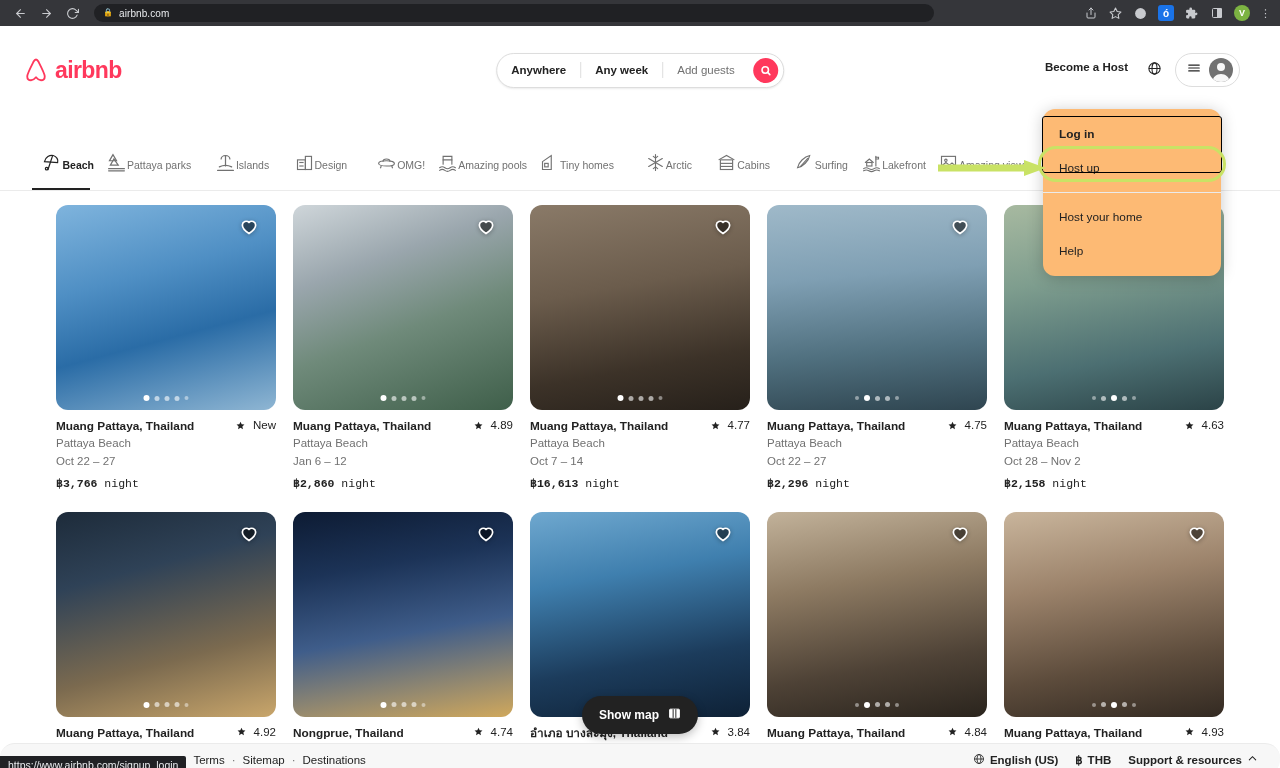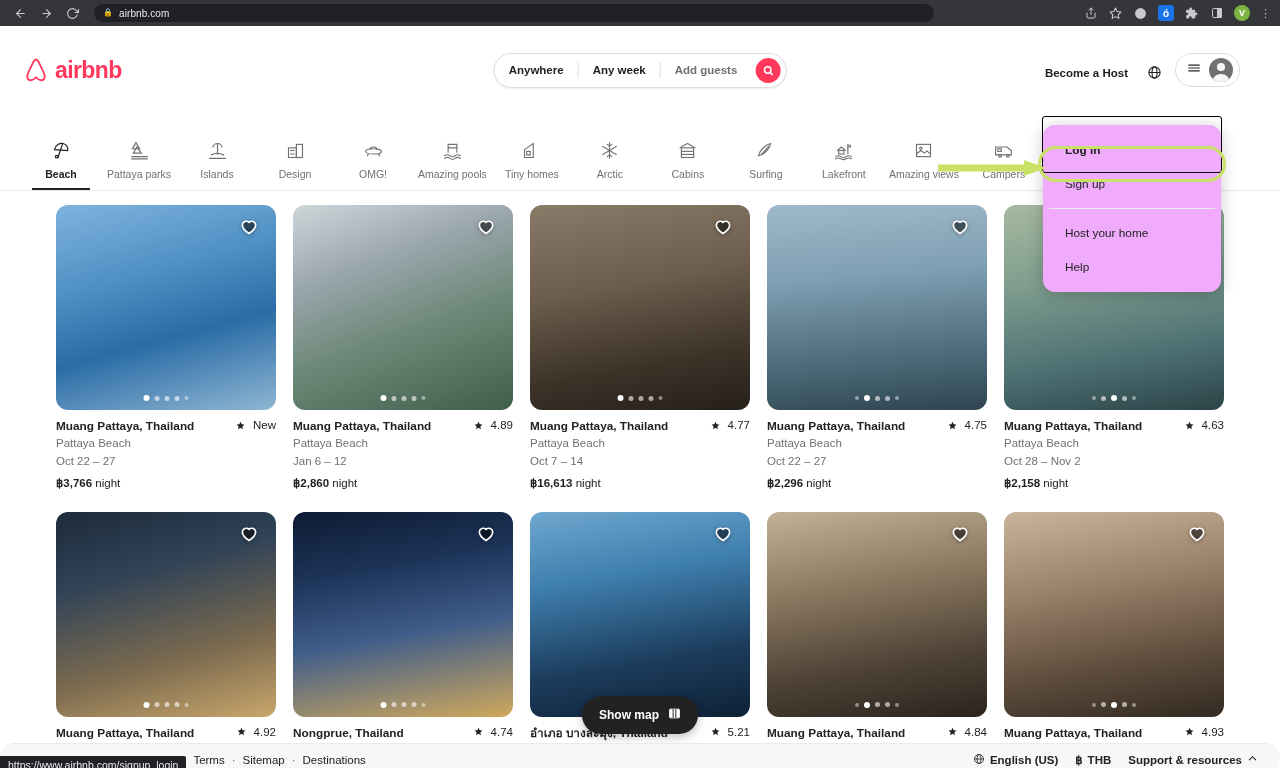--- a/index.html
+++ b/index.html
@@ -51,45 +51,45 @@
   .logo { display: flex; align-items: center; gap: 5px; color: #FF385C; }
   .logo-text { font-size: 23px; font-weight: 700; letter-spacing: -0.6px; }
 
   .searchbar {
     position: absolute; left: 50%; transform: translateX(-50%);
     display: flex; align-items: center;
     height: 35px; border: 1px solid #ddd; border-radius: 24px;
     box-shadow: 0 1px 2px rgba(0,0,0,.08); background: #fff; padding: 0 5px 0 0;
   }
   .sb-seg { font-size: 11.5px; font-weight: 600; color: #222; padding: 0 14px; white-space: nowrap; }
-  .sb-seg.placeholder { color: #717171; font-weight: 700; }
+  .sb-seg.placeholder { color: #717171; font-weight: 400; }
   .sb-div { width: 1px; height: 16px; background: #ddd; }
   .sb-btn {
     width: 25px; height: 25px; border-radius: 50%; background: #FF385C;
     display: flex; align-items: center; justify-content: center; color: #fff; margin-left: 4px;
   }
 
-  .hdr-right { margin-left: auto; display: flex; align-items: flex-end; }
+  .hdr-right { margin-left: auto; display: flex; align-items: flex-start; }
   .become-host { font-size: 11.5px; font-weight: 600; color: #222; padding: 8px 11px; border-radius: 20px; white-space: nowrap; }
   .globe-btn { width: 30px; height: 30px; border-radius: 50%; display:flex; align-items:center; justify-content:center; color:#222; }
   .user-menu {
     display: flex; align-items: center; gap: 8px;
     border: 1px solid #ddd; border-radius: 21px; height: 34px; padding: 0 6px 0 11px; margin-left: 6px;
   }
   .user-menu .burger { color: #222; }
   .user-av { width: 24px; height: 24px; border-radius: 50%; background: #717171; display:flex; align-items:flex-end; justify-content:center; overflow:hidden;}
 
   
   .catnav {
     display: flex; align-items: flex-end; gap: 0; padding: 4px 22px 0 22px;
     border-bottom: 1px solid #ebebeb; height: 84px; position: relative; z-index: 10; background:#fff;
     overflow: hidden;
   }
   .cat {
-    display: flex; flex-direction: column; align-items: center; justify-content: flex-end;
+    display: flex; flex-direction: row; align-items: center; justify-content: flex-end;
     min-width: 78px; padding: 6px 6px 10px; color: #717171; position: relative; flex: 0 0 auto;
   }
   .cat .cat-ico { height: 24px; display:flex; align-items:center; justify-content:center; margin-bottom: 6px; }
   .cat .cat-label { font-size: 10.5px; white-space: nowrap; }
   .cat.active { color: #222; }
   .cat.active .cat-label { font-weight: 700; }
   .cat.active::after {
     content: ""; position: absolute; bottom: 0; left: 10px; right: 10px; height: 2px; background: #222;
   }
 
@@ -111,21 +111,21 @@
     display: flex; gap: 5px; align-items: center;
   }
   .dots i { width: 5px; height: 5px; border-radius: 50%; background: rgba(255,255,255,.6); display:block; }
   .dots i.on { background: #fff; width: 6px; height: 6px; }
   .dots i.sm { width: 4px; height: 4px; background: rgba(255,255,255,.45); }
 
   .card-row { display: flex; align-items: flex-start; justify-content: space-between; margin-top: 9px; gap: 6px; }
   .c-title { font-size: 11.8px; font-weight: 700; color: #222; line-height: 1.25; }
   .c-rating { font-size: 11.5px; color: #222; white-space: nowrap; display:flex; align-items:center; gap:8px; }
   .c-sub { font-size: 11.5px; color: #717171; line-height: 1.6; }
-  .c-price { font-size: 11.5px; color: #222; margin-top: 5px; }
+  .c-price { font-size: 11.5px; color: #222; margin-top: 5px; font-family: Liberation Mono, monospace; }
   .c-price b { font-weight: 700; }
 
   
   .show-map {
     position: absolute; left: 50%; transform: translateX(-50%); top: 663px;
     background: #222; color: #fff; border-radius: 22px;
     height: 38px; display: flex; align-items: center; gap: 9px; padding: 0 17px;
     font-size: 12px; font-weight: 600; z-index: 25; box-shadow: 0 3px 10px rgba(0,0,0,.25);
   }
 
@@ -135,23 +135,23 @@
     background: #f7f7f7; border-top: 1px solid #ebebeb;
     display: flex; align-items: center; padding: 0 22px; z-index: 26; border-radius: 15px;
   }
   .f-left { display: flex; align-items: center; gap: 7px; font-size: 11.5px; color: #222; }
   .f-left .dot { color: #717171; }
   .f-right { margin-left: auto; display: flex; align-items: center; gap: 17px; font-size: 11.5px; color: #222; font-weight: 600; }
   .f-item { display: flex; align-items: center; gap: 5px; }
 
   
   .dropdown {
-    position: absolute; top: 92px; right: 59px; width: 178px;
-    background: #f0abfc; border-radius: 12px;
-    box-shadow: 0 2px 16px rgba(0,0,0,.22); z-index: 50; padding: 8px 6px;
+    position: absolute; top: 76px; right: 59px; width: 178px;
+    background: #fdba74; border-radius: 12px;
+    box-shadow: 0 2px 16px rgba(0,0,0,.22); z-index: 50; padding: 8px 0;
   }
   .dd-top-border {
     position: absolute; top: 83px; right: 58px; width: 180px; height: 57px;
     border: 1.6px solid #000; border-radius: 3px; z-index: 52; pointer-events: none;
   }
   .dd-item { padding: 10px 16px; font-size: 11.8px; color: #222; }
   .dd-item.bold { font-weight: 700; }
   .dd-sep { height: 1px; background: #ebebeb; margin: 7px 0; }
   .dd-highlight {
     position: absolute; top: 113px; right: 54px; width: 188px; height: 36px;
@@ -656,21 +656,21 @@
             <i></i>
             <i class="sm"></i>
           </span>
       </div>
       <div class="card-row">
         <span class="c-title">อำเภอ บางละมุง, Thailand</span>
         <span class="c-rating">
           <svg width="9" height="9" viewBox="0 0 24 24" fill="currentColor">
               <polygon points="12 2 15.1 8.9 22.5 9.6 17 14.6 18.6 22 12 18.2 5.4 22 7 14.6 1.5 9.6 8.9 8.9"></polygon>
             </svg>
-          <span>5.21</span>
+          <span>3.84</span>
         </span>
       </div>
       <div class="c-sub">Pattaya Beach</div>
     </div>
 
     <div class="card">
       <div class="card-img im9">
         <span class="heart">
           <svg width="20" height="20" viewBox="0 0 24 24" fill="rgba(0,0,0,.45)" stroke="#fff" stroke-width="2">
               <path d="M12 21s-8-5.1-8-10.2A4.8 4.8 0 0 1 12 7.6 4.8 4.8 0 0 1 20 10.8C20 15.9 12 21 12 21z"></path>
@@ -769,21 +769,21 @@
           <svg width="11" height="11" viewBox="0 0 24 24" fill="none" stroke="currentColor" stroke-width="2.2" stroke-linecap="round">
               <polyline points="5 15 12 8 19 15"></polyline>
             </svg>
         </span>
       </span>
     </div>
   </div>
 
   <div class="dropdown">
     <div class="dd-item bold">Log in</div>
-    <div class="dd-item">Sign up</div>
+    <div class="dd-item">Host up</div>
     <div class="dd-sep"></div>
     <div class="dd-item">Host your home</div>
     <div class="dd-item">Help</div>
   </div>
   <div class="dd-top-border"></div>
   <div class="dd-highlight"></div>
   <svg class="arrow-anno" viewBox="0 0 110 18">
     <line x1="0" y1="9" x2="88" y2="9" stroke="#c9e265" stroke-width="7"></line>
     <polygon points="86,1 108,9 86,17" fill="#c9e265"></polygon>
   </svg>

